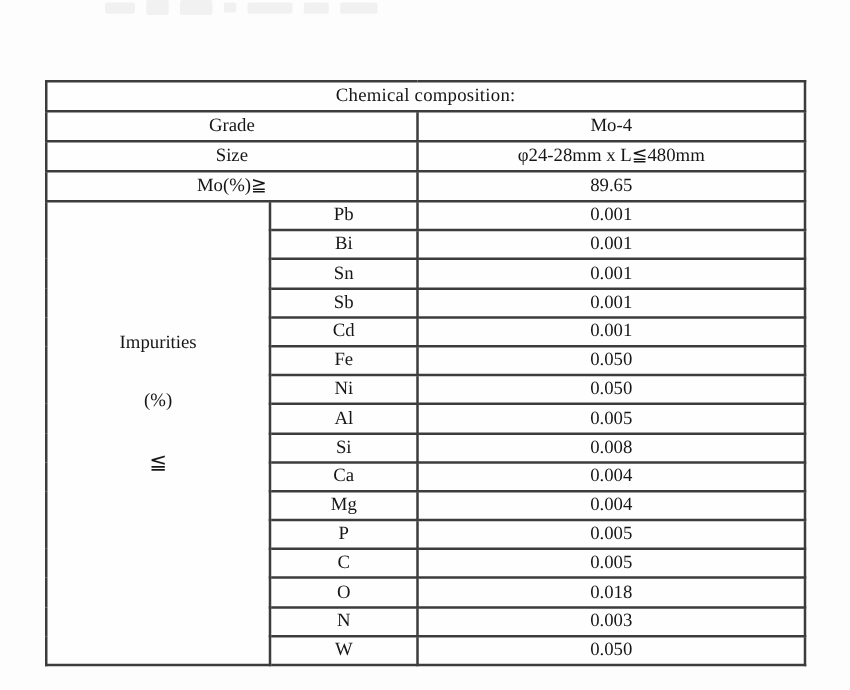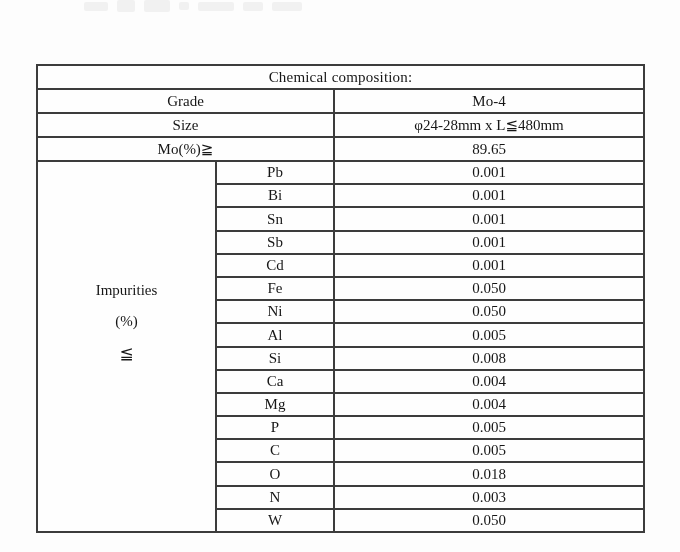--- a/index.html
+++ b/index.html
@@ -43,21 +43,21 @@
     padding: 0;
     line-height: 1.25;
     overflow: hidden;
     white-space: nowrap;
   }
   tr.hrow { height: 24px; }
   td.title-cell { letter-spacing: 0.2px; margin-left: 36px; }
   td.imp-cell { vertical-align: middle; }
   .imp-stack {
     display: flex; flex-direction: column; align-items: center;
-    gap: 12px;
+    gap: 28px;
     transform: translateY(-24px);
   }
   .imp-leq { font-size: 17px; }
 </style>
 </head>
 <body>
 
 <div class="watermark">
   <span class="wm1"></span>
     <span class="wm2"></span>

